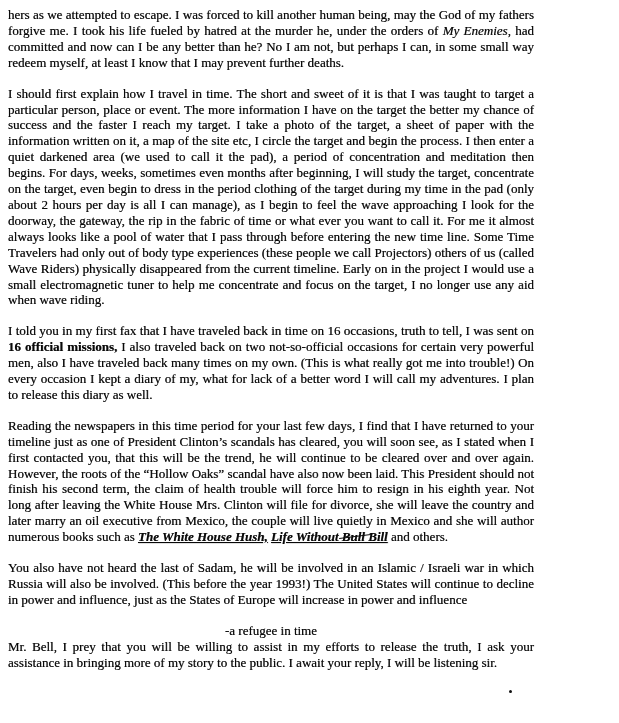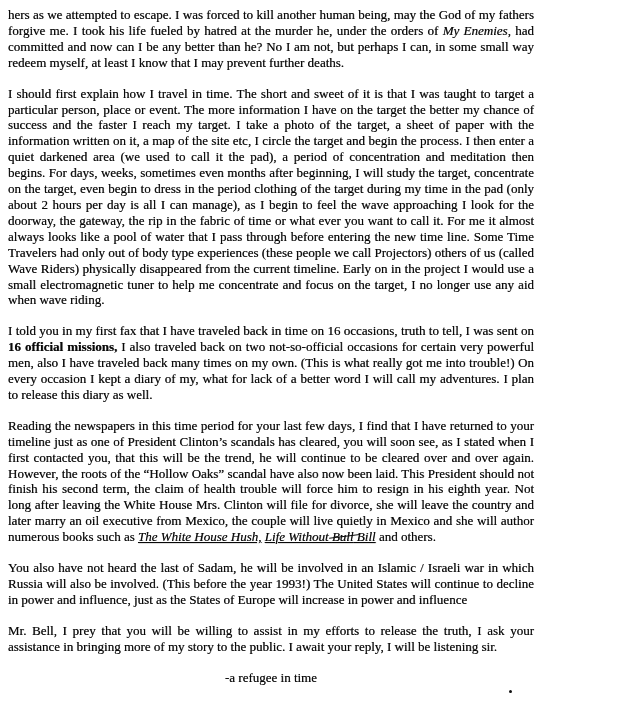--- a/index.html
+++ b/index.html
@@ -23,21 +23,21 @@
     text-shadow: 0.35px 0.3px 0 rgba(0,0,0,0.45), -0.2px 0 0 rgba(0,0,0,0.22);
     filter: contrast(1.06);
   }
   .para {
     margin: 0 0 15px 0;
     text-align: justify;
   }
   .i  { font-style: italic; }
   .b  { font-weight: bold; }
   .title {
-    font-weight: normal;
+    font-weight: bold;
     font-style: italic;
     text-decoration: underline;
   }
   .struck {
     position: relative;
     display: inline-block;
   }
   .struck::after {
     content: "";
     position: absolute;
@@ -69,19 +69,19 @@
   <p class="para"><span>hers  as we attempted to escape. I was forced to kill another human being,  may the God of my fathers forgive me.  I took his life fueled by hatred at the murder he, under the orders of </span><span class="i">My Enemies</span><span>, had committed and now can I be any better than he? No I am not,  but perhaps I can,  in some small way redeem myself,  at least I know that I may prevent further deaths.</span></p>
 
   <p class="para"><span>I should first explain how I travel in time. The short and sweet of it is that I was taught to  target a particular person,  place or event.  The more information I have on the target the better my chance of success and the faster I reach my target.  I take a photo of the target, a sheet of paper with the information written on it, a map of the site etc,  I circle the target and begin the process. I then enter a quiet darkened area (we used to call it the pad),  a period of concentration and meditation then begins.  For days, weeks, sometimes even months after beginning, I will study the target, concentrate on the target,  even begin to dress in the period clothing of the target during my time in the pad (only about 2 hours per day is all I can manage),  as I begin to feel the wave approaching I look for the doorway,  the gateway,  the rip in the fabric of time or what ever you want to call it.  For me it almost always looks like a pool of water that I pass through before entering the new time line. Some Time Travelers had only out of body type experiences (these people we call Projectors) others of us (called Wave Riders) physically disappeared from the current timeline.  Early on in the project I would use a small electromagnetic tuner to help me concentrate and focus on the target,  I no longer use any aid when wave riding.</span></p>
 
   <p class="para"><span>I told you in my first fax that I have traveled back in time on 16 occasions,  truth to tell, I was sent on </span><span class="b">16 official missions,</span><span>  I also traveled back on two not-so-official occasions for certain very powerful men,  also I have traveled back many times on my own.  (This is what really got me into trouble!)   On every occasion I kept a diary of my,  what for lack of a better word I will call my adventures.  I plan to release this diary as well.</span></p>
 
   <p class="para"><span>Reading the newspapers in this time period for your last few days, I find that I have returned to your timeline just as one of President Clinton’s scandals has cleared,  you will soon see,  as I stated when I first contacted you, that this will be the trend,  he will continue to be  cleared over and over again.  However, the roots of the “Hollow Oaks”  scandal have also now been laid. This President should not finish his second term,  the claim of health trouble will force him to resign in his eighth year.   Not long after leaving the White House Mrs. Clinton will  file for divorce,  she will leave the country and later marry an oil executive from Mexico,  the couple will live quietly in Mexico and she will author numerous books such as </span><span class="title">The White House Hush,</span><span>  </span><span class="title">Life Without </span><span class="title struck">Bull</span><span class="title"> Bill</span><span>  and others.</span></p>
 
   <p class="para"><span>You also have not heard the last of Sadam,  he will be involved in an Islamic / Israeli  war in which Russia will also be involved.  (This before the year 1993!)  The United States will continue to decline in power and influence,  just as the States of Europe will increase in power and influence</span></p>
 
+  <p class="para signature"><span>-a refugee in time</span></p>
+
   <p class="para"><span>Mr. Bell,  I prey that you will be willing to assist in my efforts to release the truth, I ask your assistance in bringing more of  my story to the public.  I await your reply,  I will be listening sir.</span></p>
-
-  <p class="para signature"><span>-a refugee in time</span></p>
 
   <div class="scan-dot"></div>
 
 </div>
 
 </body></html>

